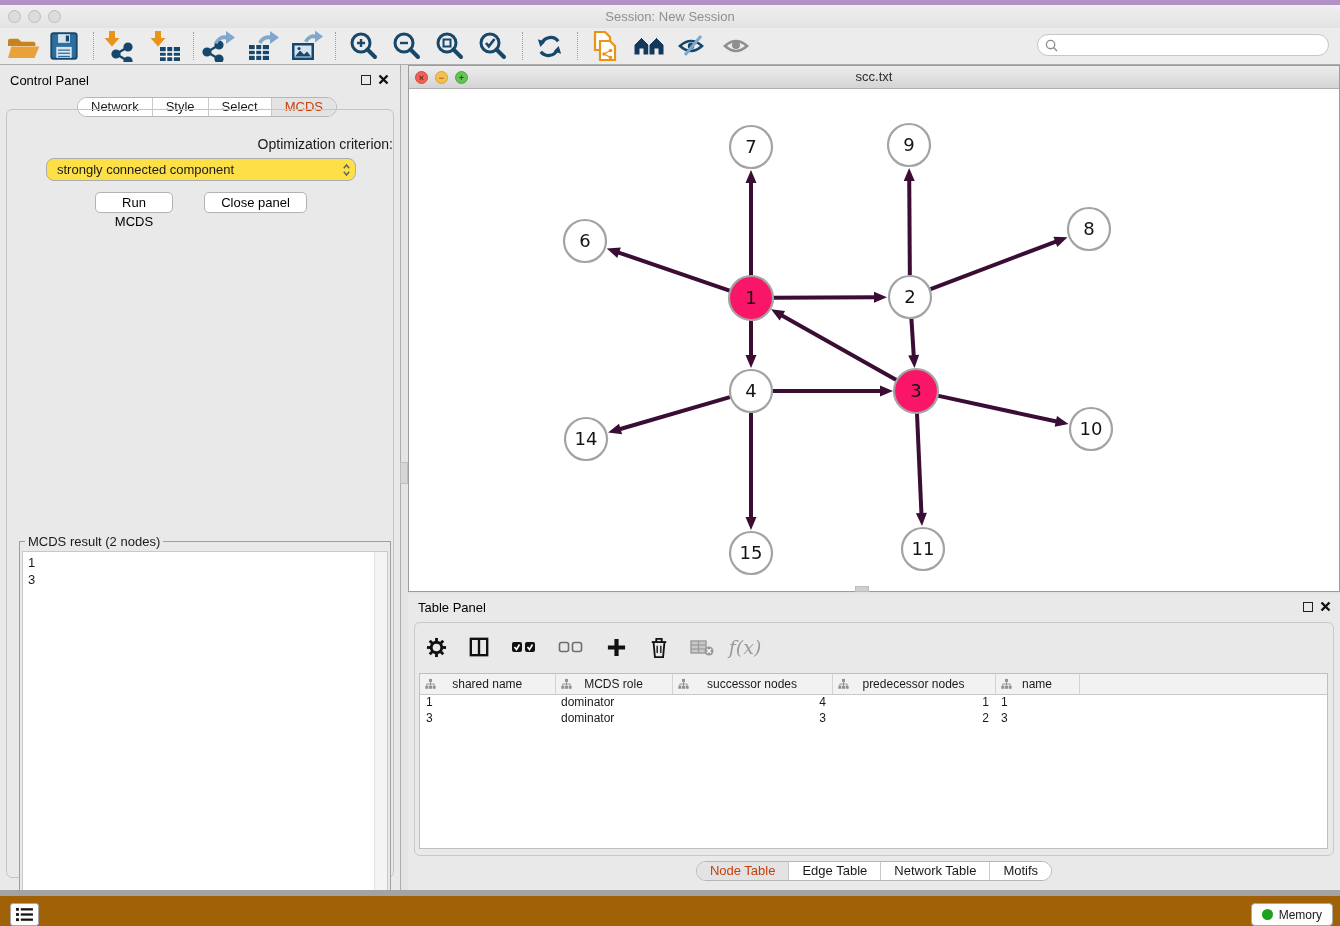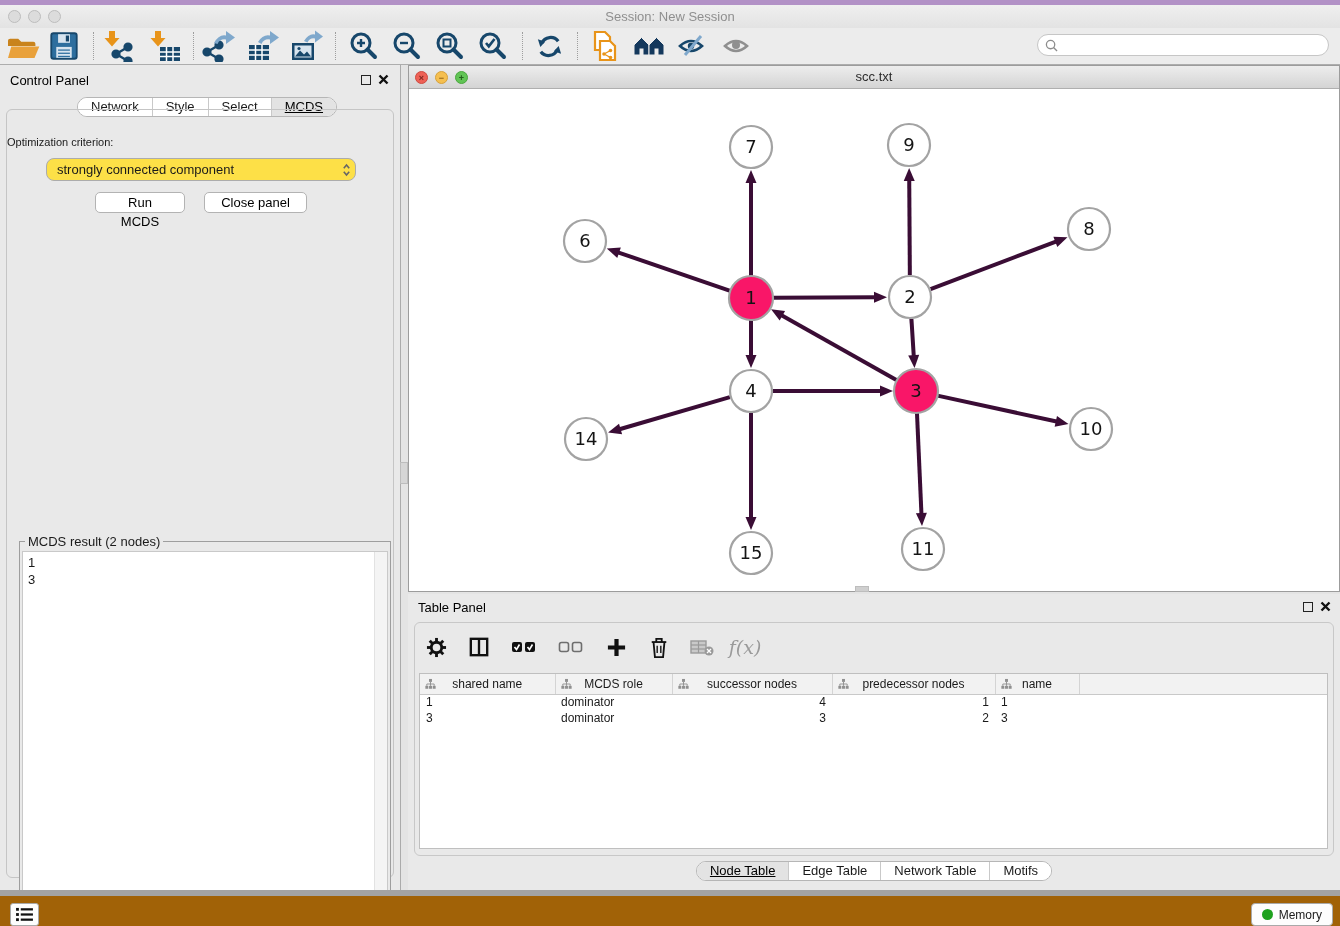--- a/index.html
+++ b/index.html
@@ -21,23 +21,23 @@
   .searchbox { position:absolute; left:1037px; top:6px; width:292px; height:22px; background:#fff; border:1px solid #C6C6C6; border-radius:12px; display:flex; align-items:center; padding-left:7px; }
   .searchbox input { border:none; outline:none; background:transparent; font-size:12px; width:260px; font-family:inherit; }
 
   
   .control-panel { left:0; top:65px; width:401px; height:825px; background:#E9E9E9; border-right:1px solid #ABABAB; }
   .panel-title { font-size:13px; color:#000000; }
   .win-btn-float { width:10px; height:10px; border:1.5px solid #222; background:transparent; }
   .tabs-group { display:flex; border:1px solid #B6B6B6; border-radius:10px; overflow:hidden; background:#fff; height:20px; }
   .tab { padding:0 13px; line-height:18px; font-size:13px; background:#fff; border-left:1px solid #C9C9C9; cursor:default; white-space:nowrap; }
   .tab:first-child { border-left:none; }
-  .tab.disabled-selected { background:#E3E3E3; color:#000000;text-decoration:underline; }
+  .tab.disabled-selected { background:#E3E3E3; color:#c2410c; }
   .cp-box { left:6px; top:44px; width:388px; height:769px; border:1px solid #C5C5C5; border-radius:6px; }
-  .cp-label { width:100%; text-align:left; font-size:11px; }
+  .cp-label { width:100%; text-align:right; font-size:14px; }
   .selectbox { display:flex; align-items:center; background:#fde047; border:1px solid #ACACAC; border-radius:8px; height:23px; padding:0 4px 0 10px; }
   .selectbox .sel-text { flex:1; font-size:13px; }
   .mac-btn { background:#fff; border:1px solid #B3B3B3; border-radius:5px; height:21px; font-size:13px; line-height:19px; text-align:center; padding:0 12px; }
   fieldset.resultbox { position:absolute; left:12px; top:424px; width:372px; height:384px; border:1px solid #9E9E9E; padding:2px; background:#E9E9E9; }
   fieldset.resultbox legend { font-size:13px; padding:0 3px; margin-left:3px; }
   .result-inner { position:relative; width:100%; height:100%; background:#fff; border:1px solid #C9C9C9; }
   .result-text { padding:2px 5px; font-size:13px; line-height:17px; white-space:pre; }
   .result-scroll { position:absolute; right:0; top:0; width:13px; height:100%; background:#F4F4F4; border-left:1px solid #E2E2E2; }
 
   
@@ -267,21 +267,21 @@
     </div>
   <div class="abs cp-box">
     <div class="abs cp-label" style="top:26px;">Optimization criterion:</div>
     <div class="abs selectbox" style="left:39px; top:48px; width:310px;">
       <span class="sel-text">strongly connected component</span>
       <svg width="9" height="14" viewBox="0 0 10 15">
         <path d="M2 5.5 L5 2 L8 5.5" fill="none" stroke="#666" stroke-width="1.8"></path>
         <path d="M2 9.5 L5 13 L8 9.5" fill="none" stroke="#666" stroke-width="1.8"></path>
       </svg>
     </div>
-    <button class="abs mac-btn" style="left:88px; top:82px; width:90px;">Run MCDS</button>
+    <button class="abs mac-btn" style="left:88px; top:82px; width:78px;">Run MCDS</button>
     <button class="abs mac-btn" style="left:197px; top:82px; width:103px;">Close panel</button>
     <fieldset class="resultbox">
       <legend>MCDS result (2 nodes)</legend>
       <div class="result-inner">
         <div class="result-text">1
 3</div>
         <div class="result-scroll"></div>
       </div>
     </fieldset>
   </div>

